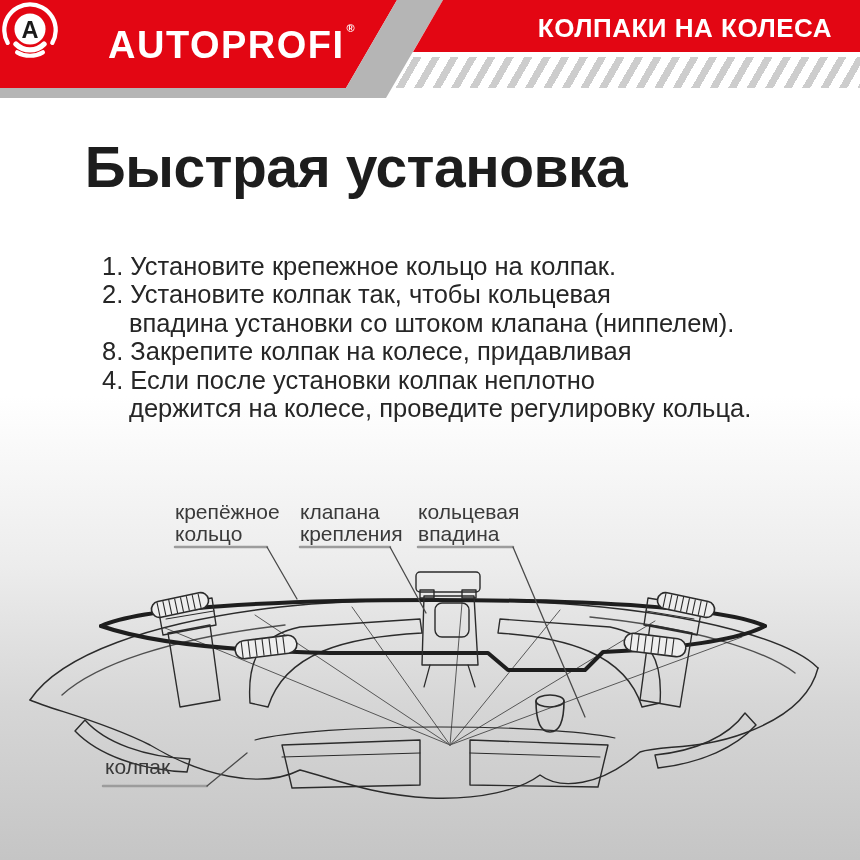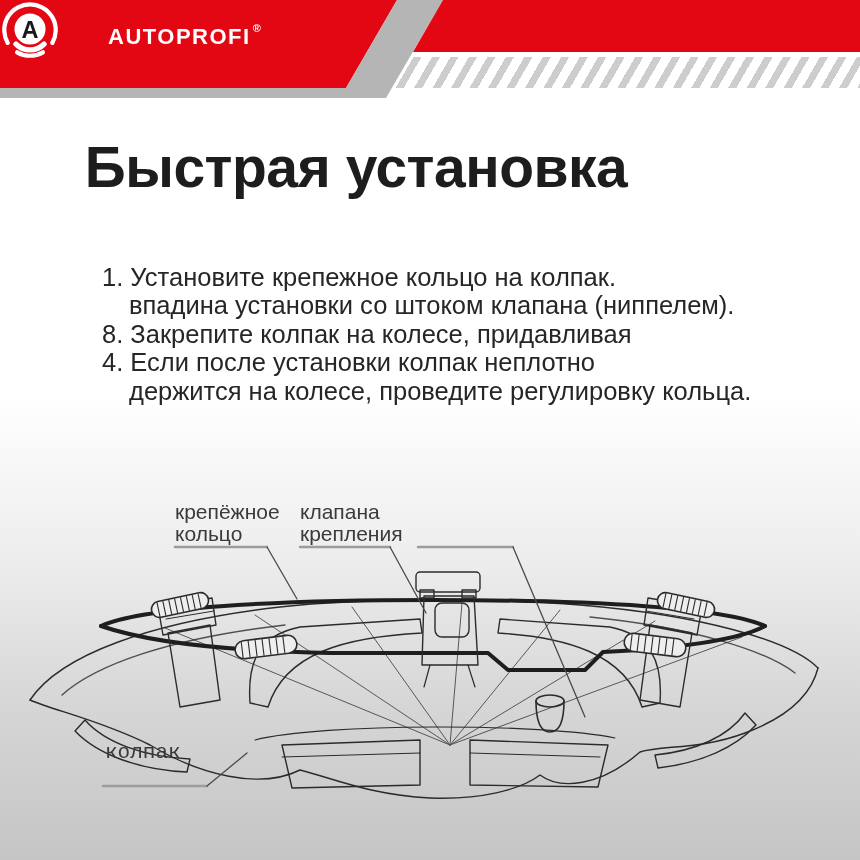--- a/index.html
+++ b/index.html
@@ -10,55 +10,55 @@
     background:linear-gradient(180deg,#ffffff 0%,#ffffff 46%,#ececec 66%,#d6d6d6 82%,#c5c5c5 100%);
   }
   .page { position:absolute; inset:0; }
 
   
   .header { position:absolute; top:0; left:0; width:860px; height:100px; }
   .header svg { position:absolute; top:0; left:0; }
   .logo { position:absolute; top:13px; left:16px; width:60px; height:60px; }
   .brand-wrap { position:absolute; left:108px; top:24px; display:flex; align-items:flex-start; }
   .brand {
-    color:#ffffff; font-size:22px; font-weight:800; letter-spacing:1.5px;
+    color:#ffffff; font-size:38px; font-weight:800; letter-spacing:1.5px;
     font-family:"Liberation Sans", sans-serif;
   }
   .registered { color:#ffffff; font-size:11px; font-weight:700; margin-left:2px; margin-top:-2px; }
   .banner-title {
     position:absolute; right:28px; top:13px; color:#ffffff;
     font-size:26px; font-weight:700; letter-spacing:0.5px; white-space:nowrap;
   }
   .hatch {
     position:absolute; top:57px; left:395px; right:0; height:31px;
     background:repeating-linear-gradient(120deg,#cdcdcd 0 7px,rgba(0,0,0,0) 7px 16px);
     clip-path:polygon(18px 0, 100% 0, 100% 100%, 0 100%);
   }
 
   
   .title {
     position:absolute; top:134px; left:0; width:712px; text-align:center;
     font-size:57px; font-weight:700; color:#1d1d1d; letter-spacing:-0.5px;
   }
 
   
-  .steps { position:absolute; top:252px; left:102px; width:700px; color:#262626;margin-top:11px; }
+  .steps { position:absolute; top:252px; left:102px; width:700px; color:#262626; }
   .steps .line { font-size:25.5px; line-height:28.4px; white-space:nowrap; }
   .steps .line.indent { padding-left:27px; }
 
   
   .diagram { position:absolute; top:495px; left:0; width:860px; height:365px;padding-left:32px; }
   .diagram svg.art { position:absolute; top:0; left:0; }
   .diag-label {
     position:absolute; font-size:21px; line-height:21.5px; color:#3a3a3a; white-space:pre-line;
   }
   .lbl-ring   { left:175px; top:6px; }
   .lbl-clips  { left:300px; top:6px; }
   .lbl-groove { left:418px; top:6px; }
-  .lbl-cap    { left:105px; top:247px;font-family:Liberation Mono, monospace; }
+  .lbl-cap    { left:105px; top:261px; }
 </style>
 </head>
 <body>
 
 <div class="page">
 
   <div class="header">
     <svg width="860" height="100" viewBox="0 0 860 100">
 
       <polygon points="0,0 397,0 346,88 0,88" fill="#e30613"></polygon>
@@ -76,26 +76,28 @@
       <path d="M 41.1,41.1 A 18.5 18.5 0 0 1 14.9,41.1" fill="none" stroke="#ffffff" stroke-width="5" stroke-linecap="round"></path>
       <circle cx="28" cy="27" r="14.5" fill="#ffffff"></circle>
       <text x="28" y="35" text-anchor="middle" font-family="Liberation Sans, sans-serif" font-size="22" font-weight="900" fill="#1a1a1a">A</text>
     </svg>
 
     <div class="brand-wrap">
       <span class="brand">AUTOPROFI</span>
       <span class="registered">®</span>
     </div>
 
+    <div class="banner-title">КОЛПАКИ НА КОЛЕСА</div>
   </div>
 
   <h1 class="title">Быстрая установка</h1>
 
   <div class="steps">
     <div class="line">1. Установите крепежное кольцо на колпак.</div>
+    <div class="line">2. Установите колпак так, чтобы кольцевая</div>
     <div class="line indent">впадина установки со штоком клапана (ниппелем).</div>
     <div class="line">8. Закрепите колпак на колесе, придавливая</div>
     <div class="line">4. Если после установки колпак неплотно</div>
     <div class="line indent">держится на колесе, проведите регулировку кольца.</div>
   </div>
 
   <div class="diagram">
 
     <svg class="art" width="860" height="365" viewBox="0 0 860 365">
       <g fill="none" stroke="#2b2b2b" stroke-width="1.4" stroke-linejoin="round" stroke-linecap="round">
@@ -198,16 +200,17 @@
           <path d="M 418,52 L 513,52" stroke="#9c9c9c" stroke-width="2.5"></path>
           <path d="M 513,52 L 585,222" stroke="#4a4a4a" stroke-width="1.3"></path>
           <path d="M 103,291 L 207,291" stroke="#9c9c9c" stroke-width="2.5"></path>
           <path d="M 207,291 L 247,258" stroke="#4a4a4a" stroke-width="1.3"></path>
         </g>
       </g>
     </svg>
 
     <div class="diag-label lbl-ring"><span>крепёжное</span><br><span>кольцо</span></div>
     <div class="diag-label lbl-clips"><span>клапана</span><br><span>крепления</span></div>
+    <div class="diag-label lbl-groove"><span>кольцевая</span><br><span>впадина</span></div>
     <div class="diag-label lbl-cap">колпак</div>
   </div>
 
 </div>
 
 </body></html>

